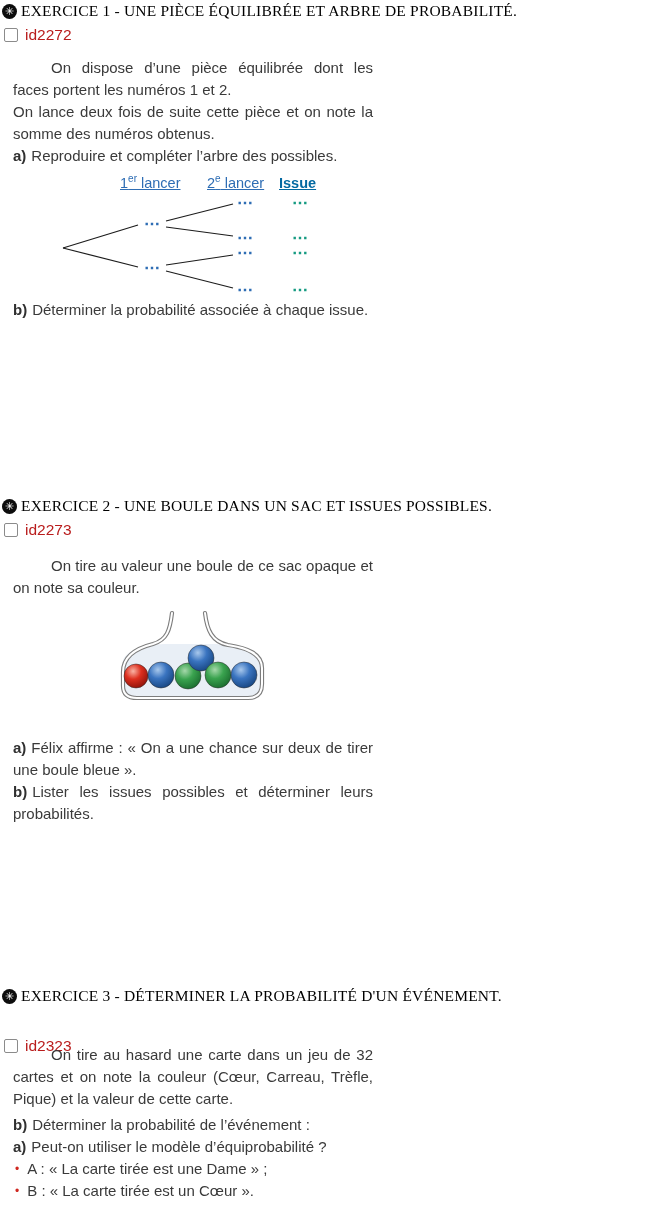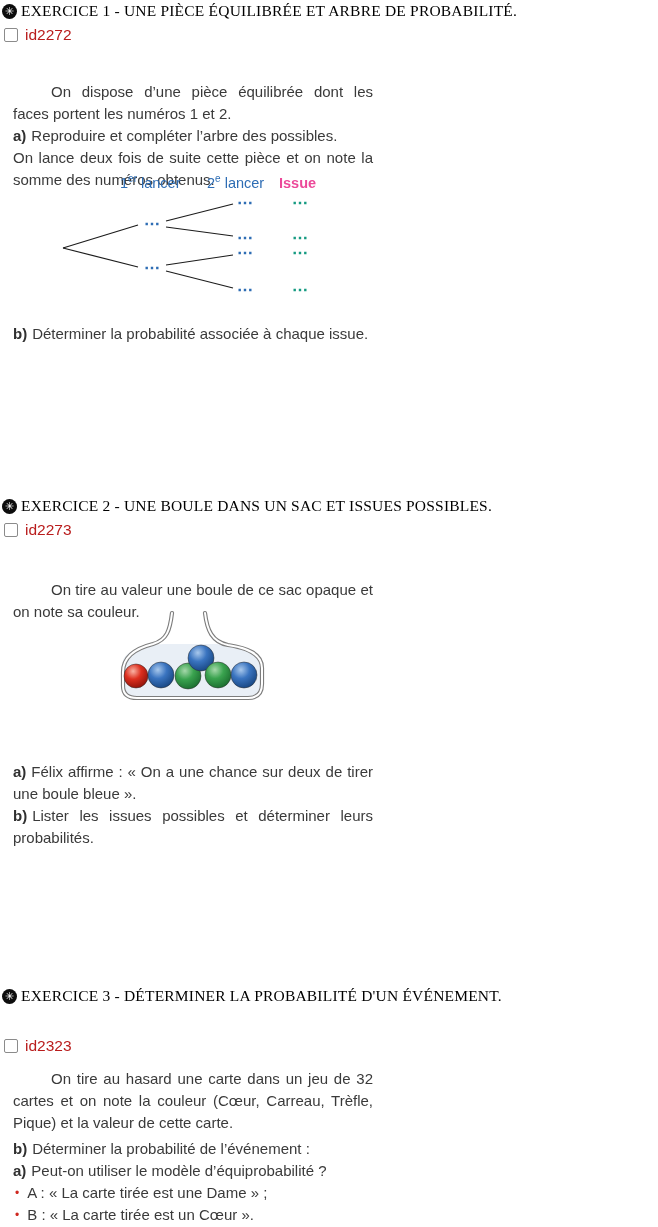--- a/index.html
+++ b/index.html
@@ -13,31 +13,31 @@
   .gear{display:inline-block;width:15px;height:15px;border-radius:50%;background:#0d0d0d;
         color:#fff;font-size:11px;line-height:15px;text-align:center;margin-right:4px;
         font-family:"DejaVu Sans",sans-serif;flex:0 0 auto;}
   .id-row{position:absolute;left:4px;display:flex;align-items:center;font-size:15px;}
   .cbx{display:inline-block;width:12px;height:12px;border:1px solid #8b8b8b;border-radius:2px;
        background:#fff;margin-right:7px;flex:0 0 auto;}
   .idlink{color:#b91c1c;text-decoration:none;cursor:pointer;font-size:15.5px;}
 
   
   .txt{position:absolute;left:13px;width:360px;font-size:15px;line-height:22px;color:#3a3a3a;
-       text-align:justify;margin-top:24px;}
+       text-align:justify;}
   .txt p{margin:0;}
   .txt p.indent{text-indent:38px;}
   .txt b{color:#303030;margin-right:5px;}
   .lastline{text-align:left;}
 
   
-  .tree-label{position:absolute;font-size:14.5px;white-space:nowrap;}
+  .tree-label{position:absolute;font-size:14.5px;white-space:nowrap;text-decoration:underline;}
   .tree-label sup{font-size:10px;line-height:0;}
   .lbl-blue{color:#2e6db4;}
-  .lbl-teal{color:#ec4899;font-weight:bold;}
+  .lbl-teal{color:#0369a1;font-weight:bold;}
 
   svg{position:absolute;display:block;}
 
   
   .bullet-row{display:flex;align-items:flex-start;}
   .bullet-dot{color:#cf2820;font-size:12px;line-height:22px;margin:0 8px 0 2px;flex:0 0 auto;}
 </style>
 </head>
 <body>
 
@@ -47,22 +47,22 @@
     <span class="gear">✳</span>
     <span>EXERCICE 1 - UNE PIÈCE ÉQUILIBRÉE ET ARBRE DE PROBABILITÉ.</span>
   </div>
   <div class="id-row" style="top:26px;">
     <span class="cbx"></span>
     <a class="idlink">id2272</a>
   </div>
 
   <div class="txt" style="top:57px;">
     <p class="indent">On dispose d’une pièce équilibrée dont les faces portent les numéros 1 et 2.</p>
+    <p>On lance deux fois de suite cette pièce et on note la somme des numéros obtenus.</p>
     <p><b>a)</b><span>Reproduire et compléter l’arbre des possibles.</span></p>
-    <p>On lance deux fois de suite cette pièce et on note la somme des numéros obtenus.</p>
   </div>
 
   <div class="tree-label lbl-blue" style="left:120px;top:175px;"><span>1</span><sup>er</sup><span> lancer</span></div>
   <div class="tree-label lbl-blue" style="left:207px;top:175px;"><span>2</span><sup>e</sup><span> lancer</span></div>
   <div class="tree-label lbl-teal" style="left:279px;top:175px;">Issue</div>
 
   <svg style="left:55px;top:194px;" width="265" height="110" viewBox="0 0 265 110">
 
     <line x1="8" y1="54" x2="83" y2="31" stroke-width="1.2" stroke="#1c1c1c"></line>
     <line x1="8" y1="54" x2="83" y2="73" stroke-width="1.2" stroke="#1c1c1c"></line>

